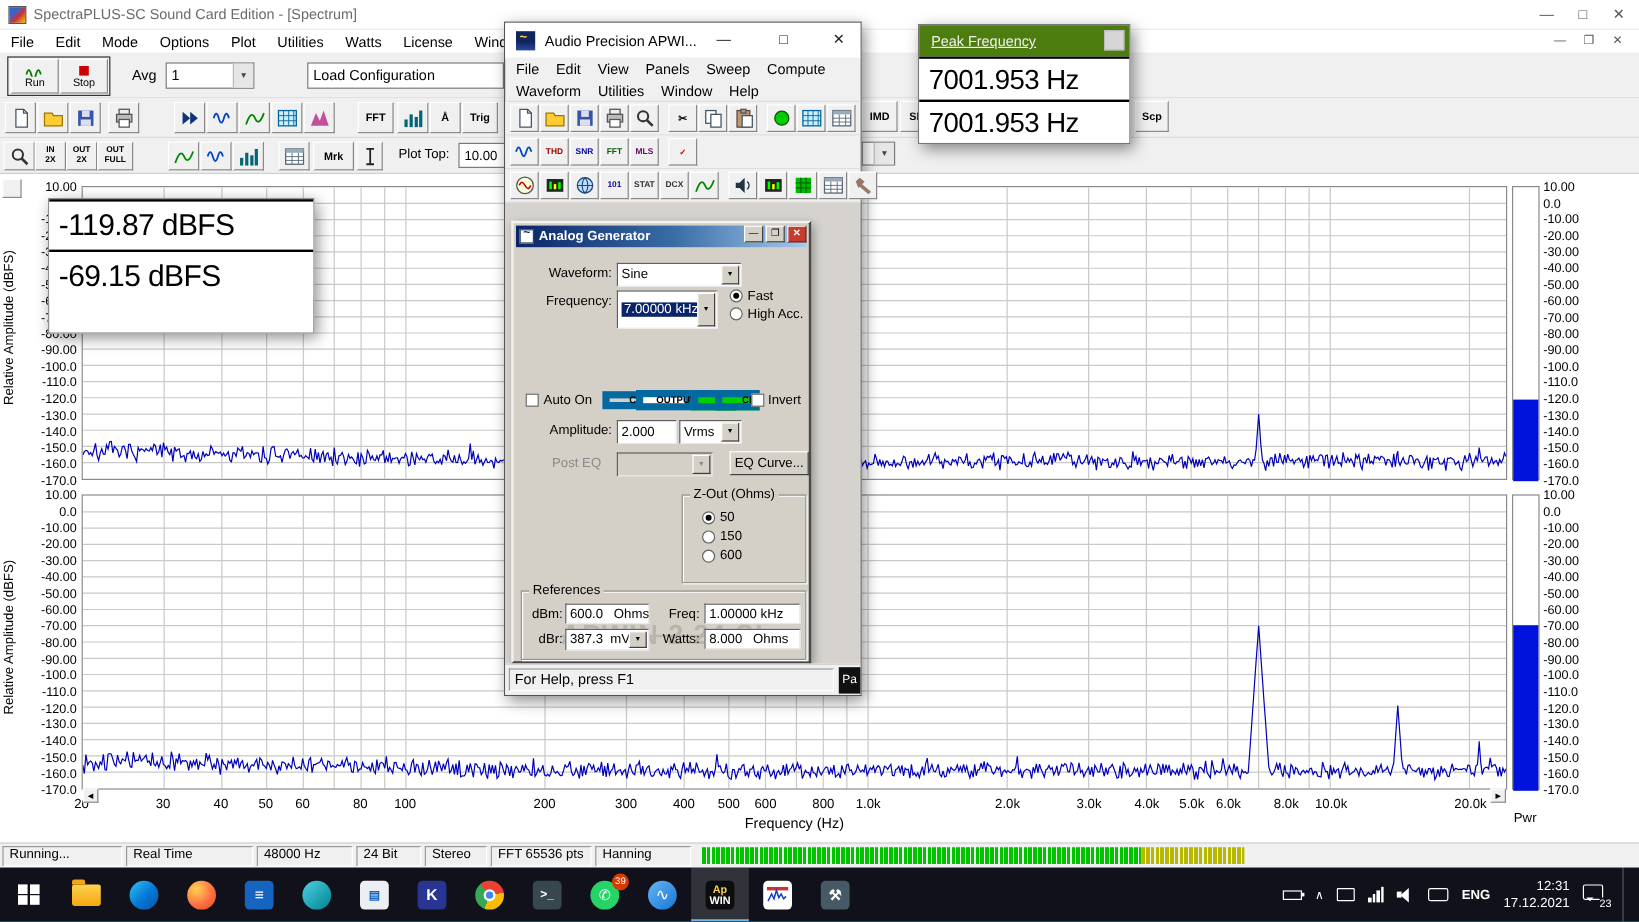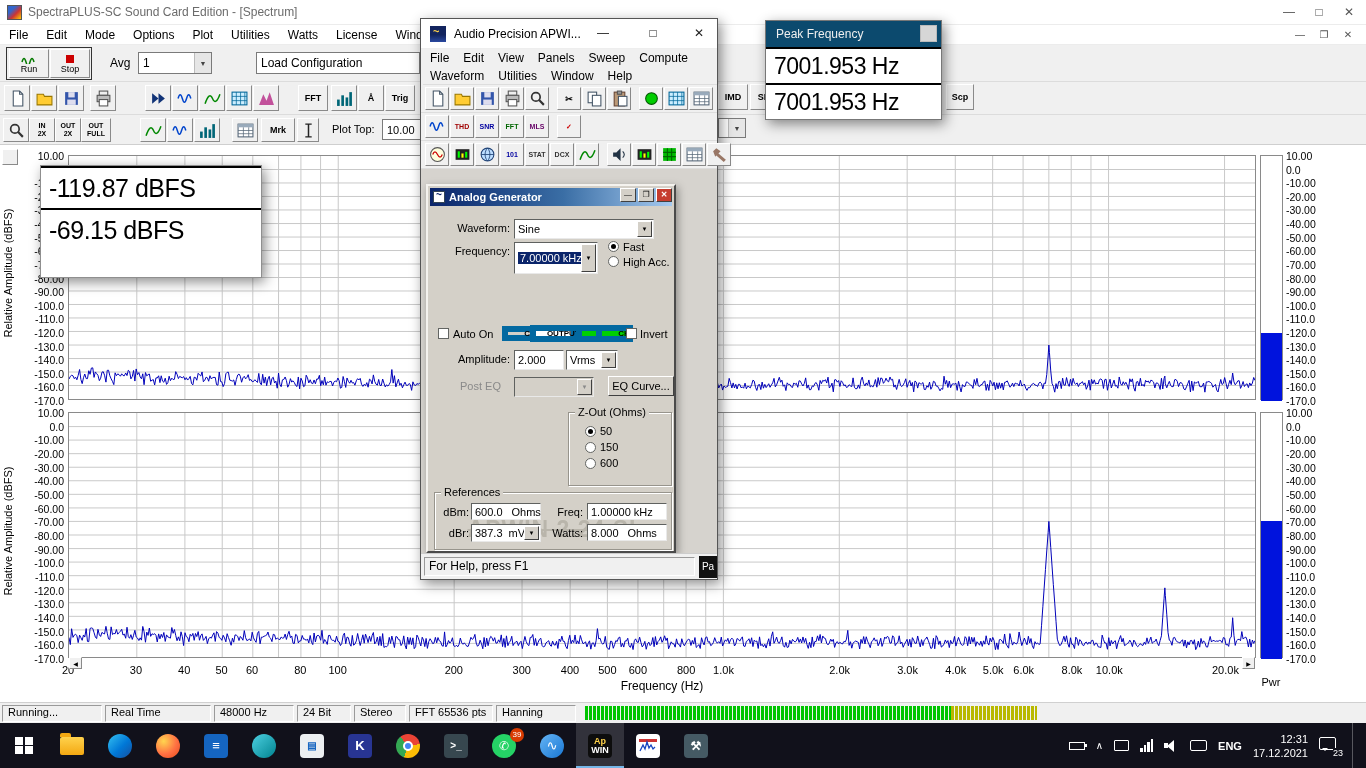--- a/index.html
+++ b/index.html
@@ -63,21 +63,21 @@
   .mgreen{width:366px;background:repeating-linear-gradient(90deg,#00c400 0 3px,#f0f0f0 3px 4px);}
   .myellow{width:86px;background:repeating-linear-gradient(90deg,#b8b800 0 3px,#f0f0f0 3px 4px);}
 
   
   #total-power{left:40px;top:165px;width:222px;height:113px;background:#fff;border:1px solid #8f8f8f;z-index:12;}
   #peak-freq{left:765px;top:20px;width:177px;height:100px;background:#fff;border:1px solid #777;z-index:30;}
   .rtitle{position:relative;height:26px;display:flex;align-items:center;padding-left:10px;font-size:13px;}
   .rtitle .optbtn{position:absolute;right:4px;top:4px;width:17px;height:17px;background:#d6d6d6;border:1px solid #bbb;}
   .rrow{border-top:2px solid #000;display:flex;align-items:center;padding-left:8px;font-size:25px;letter-spacing:-0.5px;background:#fff;}
   #total-power .rtitle{color:#9a9a9a;background:#fdfdfd;}
-  #peak-freq .rtitle{color:#efefef;background:#0c4a6e;font-size:12px;}
+  #peak-freq .rtitle{color:#efefef;background:#4d7c0f;font-size:12px;text-decoration:underline;}
   #total-power .rrow{height:42px;}
   #peak-freq .rrow{height:36px;font-size:23px;}
 
   
   #ap-window{left:420px;top:18px;width:298px;height:562px;background:#f0f0f0;border:1px solid #555;z-index:20;}
   #ap-title{position:absolute;left:0;top:0;right:0;height:30px;background:#fff;display:flex;align-items:center;border-bottom:1px solid #eee;}
   .apicon{width:16px;height:16px;margin:0 8px 0 9px;background:linear-gradient(180deg,#12245e 55%,#2a49a0);position:relative;}
   .apicon::after{content:"~";position:absolute;left:3px;top:-1px;color:#ffd24a;font-weight:bold;font-size:11px;}
   #ap-title .ttext{font-size:12px;}
   .apctl span{position:absolute;top:7px;width:20px;text-align:center;font-size:12px;color:#222;}
@@ -791,21 +791,21 @@
         <span class="agicon"></span>
         <span>Analog Generator</span>
       </div>
       <div class="agctls">
         <span class="agbtn">—</span>
         <span class="agbtn">❐</span>
         <span class="agbtn close">✕</span>
       </div>
 
       <span class="aglab agright" style="left:6px;top:36px;width:76px;">Waveform:</span>
-      <div class="edit" style="left:86px;top:33px;width:140px;height:20px;">
+      <div class="edit" style="left:86px;top:33px;width:104px;height:20px;">
         <span>Sine</span>
         <span class="cara">▼</span>
       </div>
 
       <span class="aglab agright" style="left:6px;top:59px;width:76px;">Frequency:</span>
       <div class="edit" style="left:86px;top:56px;width:84px;height:32px;">
         <span class="hl">7.00000 kHz</span>
         <span class="cara">▼</span>
       </div>
       <div id="speed-opts" style="position:absolute;left:180px;top:53px;width:66px;">

